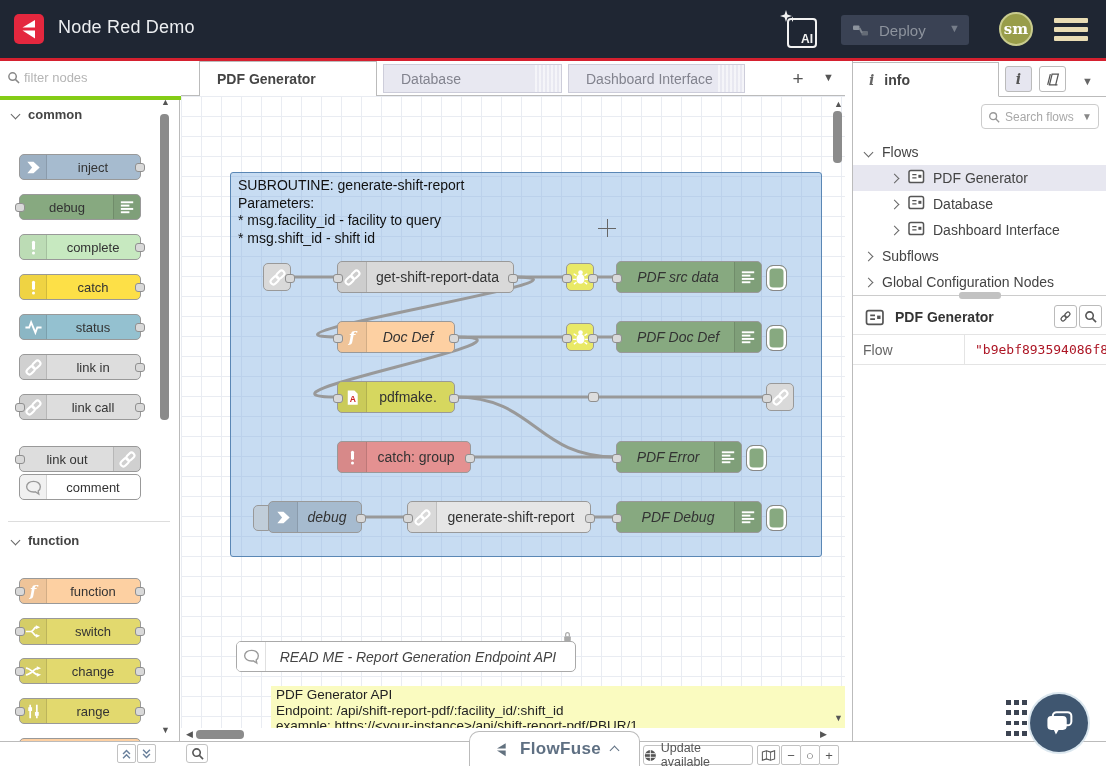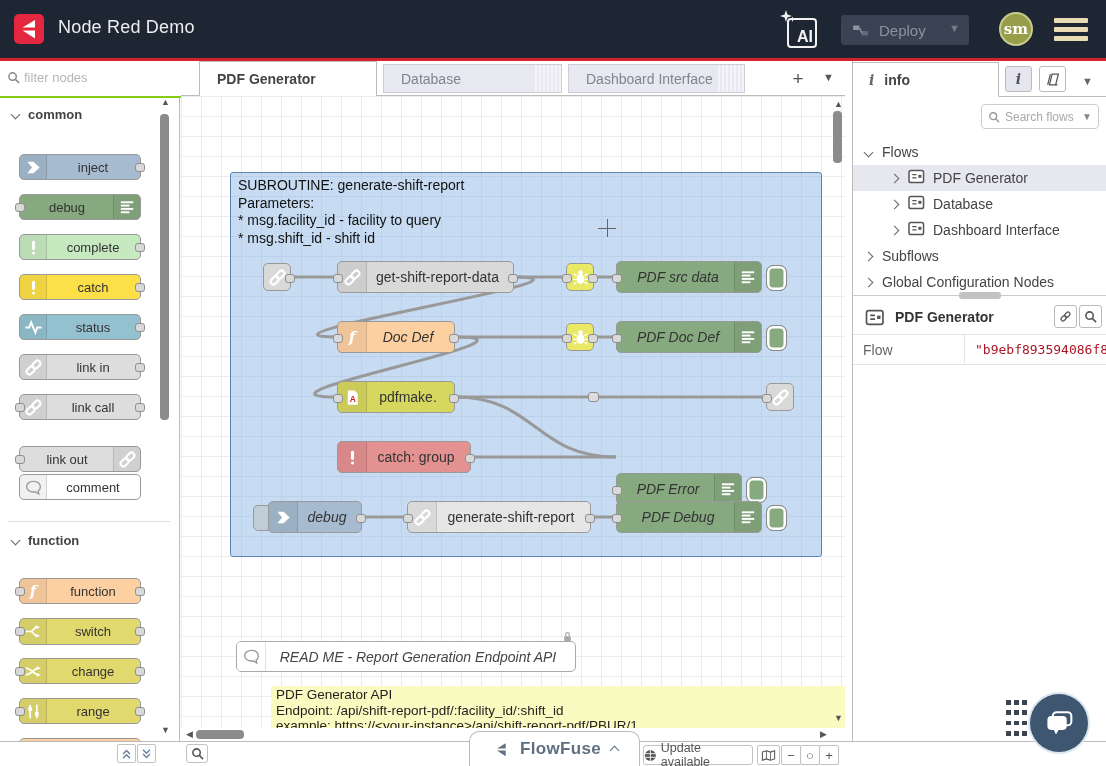--- a/index.html
+++ b/index.html
@@ -4,32 +4,32 @@
 <style>
   html,body{margin:0;padding:0;background:#888;}
   #app{position:relative;width:1106px;height:766px;background:#fff;overflow:hidden;
        font-family:"Liberation Sans","DejaVu Sans",sans-serif;color:#333;}
   
   #header{position:absolute;left:0;top:0;width:1106px;height:58px;background:#1f2633;}
   #accent-line{position:absolute;left:0;top:58px;width:1106px;height:3px;background:#d5202f;}
   #logo{position:absolute;left:14px;top:14px;width:30px;height:30px;border-radius:5px;background:#e4273e;}
   #app-title{position:absolute;left:58px;top:17px;font-size:18px;color:#eceef1;letter-spacing:.2px;}
   #ai-btn{position:absolute;left:787px;top:18px;width:26px;height:26px;border:2px solid #f2f2f2;border-radius:4px;}
-  #ai-label{position:absolute;right:2px;bottom:0px;font-size:16px;font-weight:bold;color:#f2f2f2;}
+  #ai-label{position:absolute;right:2px;bottom:0px;font-size:12px;font-weight:bold;color:#f2f2f2;}
   #ai-spark{position:absolute;left:-9px;top:-10px;}
   #deploy-btn{position:absolute;left:841px;top:15px;width:128px;height:30px;background:#3a4254;border-radius:3px;display:flex;align-items:center;}
   #deploy-label{font-size:15px;color:#8d939d;margin-left:10px;}
   #deploy-caret{position:absolute;right:9px;top:7px;color:#767d89;font-size:11px;}
   #avatar{position:absolute;left:999px;top:12px;width:34px;height:34px;border-radius:50%;background:#989d49;border:2px solid #c8cb8e;box-sizing:border-box;
           display:flex;align-items:center;justify-content:center;color:#fff;font-family:"DejaVu Serif",serif;font-weight:bold;font-size:15px;}
   #hamburger{position:absolute;left:1054px;top:18px;width:34px;height:24px;}
   #hamburger div{width:34px;height:4.6px;background:#e9dcb4;border-radius:1px;margin-bottom:4.6px;}
   
   #palette{position:absolute;left:0;top:61px;width:180px;height:680px;background:#fff;border-right:1px solid #bbb;box-sizing:border-box;}
-  #palette-search{position:absolute;left:0;top:0;width:179px;height:35px;border-bottom:2px solid #84cc16;background:#fff;padding-left:24px;}
+  #palette-search{position:absolute;left:0;top:0;width:179px;height:35px;border-bottom:4px solid #84cc16;background:#fff;padding-left:24px;}
   #palette-search .ph{position:absolute;left:24px;top:9px;font-size:13px;color:#b5b5b5;}
   .cat-header{position:absolute;left:0;width:144px;height:22px;font-size:13px;font-weight:bold;color:#444;}
   .cat-header .chev{margin:0 9px 1px 12px;}
   .chev{display:inline-block;width:6px;height:6px;border-right:1.7px solid #666;border-bottom:1.7px solid #666;}
   .chev.down{transform:rotate(45deg);}
   .chev.right{transform:rotate(-45deg);}
   .chev.up{transform:rotate(-135deg);}
   .pnode,.cnode{position:absolute;border:1px solid #999;border-radius:5px;box-sizing:border-box;}
   .node-label{position:absolute;top:0;bottom:0;display:flex;align-items:center;justify-content:center;font-size:13px;color:#333;white-space:nowrap;}
   .cnode .node-label{font-size:14px;}
@@ -470,21 +470,21 @@
       <div class="cnode" style="left: 156px; top: 345px; width: 134px; height: 32px; background: rgb(228, 145, 145);">
         <div class="icon-area ileft" style="width: 28px;">
           <svg width="19" height="19" viewBox="0 0 20 20">
             <rect x="8.4" y="3" width="3.2" height="9.5" rx="1.6" fill="#fff"></rect>
             <rect x="8.4" y="14.2" width="3.2" height="3.2" rx="1.6" fill="#fff"></rect>
           </svg>
         </div>
         <div class="node-label" style="left: 28px; right: 4px;">catch: group</div>
         <div class="port" style="top: 11.5px; right: -5px;"></div>
       </div>
-      <div class="cnode" style="left: 435px; top: 345px; width: 126px; height: 32px; background: rgb(135, 169, 128); margin-top: 32px;">
+      <div class="cnode" style="left: 435px; top: 345px; width: 126px; height: 32px; background: rgb(135, 169, 128);">
         <div class="icon-area iright" style="width: 26px;">
           <svg width="19" height="19" viewBox="0 0 20 20">
             <g fill="#fff">
               <rect x="3" y="3.5" width="13" height="2"></rect>
               <rect x="3" y="7" width="9" height="2"></rect>
               <rect x="3" y="10.5" width="13" height="2"></rect>
               <rect x="3" y="14" width="9" height="2"></rect>
             </g>
           </svg>
         </div>

